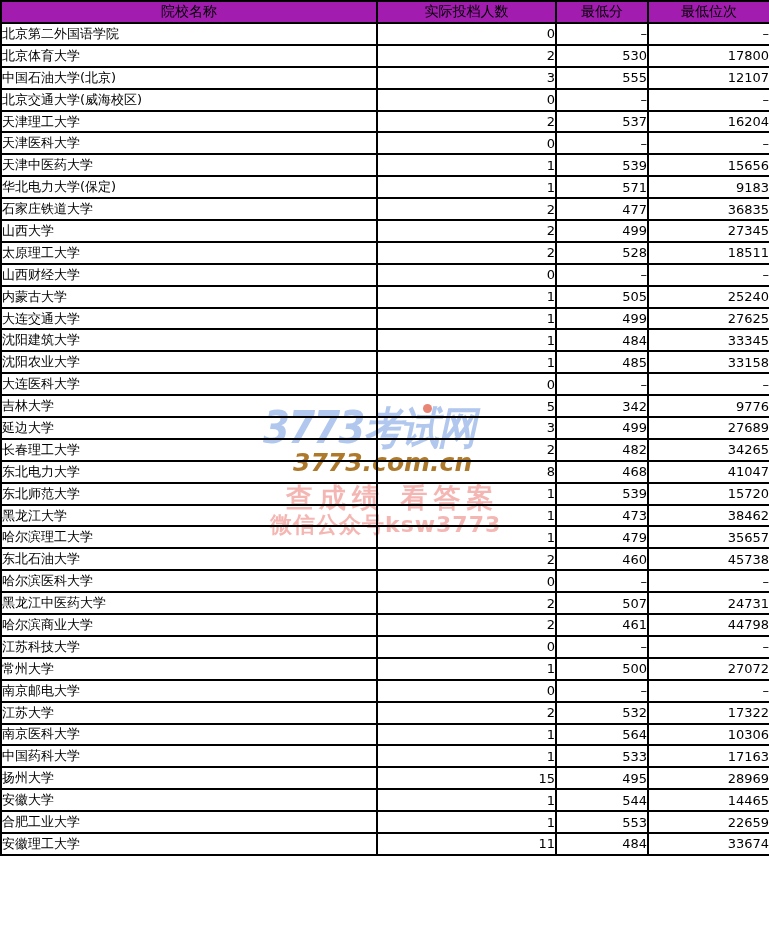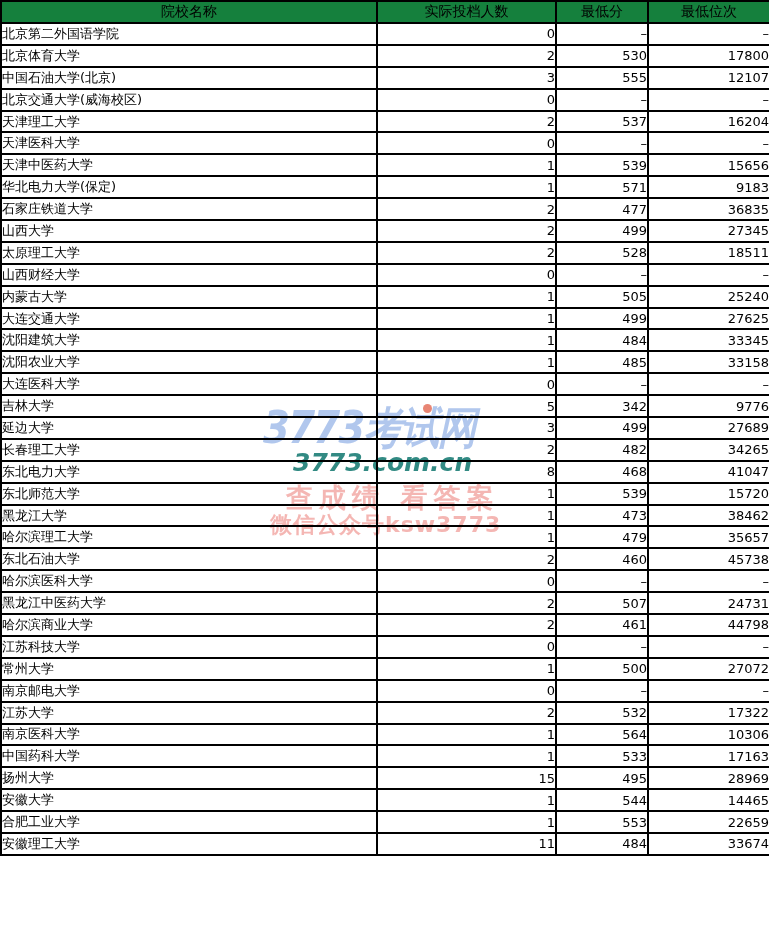--- a/index.html
+++ b/index.html
@@ -57,21 +57,21 @@
   .score-table col.col-score { width: 92px;  }
   .score-table col.col-rank  { width: 122px; }
 
   .score-table th, .score-table td {
     border: 2px solid #000;
     overflow: hidden;
     white-space: nowrap;
     color: #000;
   }
   .score-table thead th {
-    background: #15803d;
+    background: #a21caf;
     font-weight: normal;
     font-size: 14px;
     height: 22px;
     text-align: center;
     padding: 0;
   }
   .score-table tbody td {
     background: transparent;
     font-size: 13px;
     height: 21.9px;
@@ -80,21 +80,21 @@
   td.c-name { text-align: left;  padding-left: 3px; margin-top: 48px; }
   td.c-num  { text-align: right; padding-right: 5px; }
 </style>
 </head>
 <body>
 
 <div class="page">
 
   <div class="watermark wm-site" style="color: rgb(169, 194, 236);">3773考试网</div>
   <div class="watermark wm-dot"></div>
-  <div class="watermark wm-url" style="color: #0f766e;">3773.com.cn</div>
+  <div class="watermark wm-url" style="color: #a16207;">3773.com.cn</div>
   <div class="watermark wm-slogan" style="color: rgb(242, 165, 161); text-align: right;">查成绩 看答案</div>
   <div class="watermark wm-wechat" style="color: rgb(242, 165, 161);">微信公众号ksw3773</div>
 
   <table class="score-table">
     <colgroup>
       <col class="col-name">
         <col class="col-count">
         <col class="col-score">
         <col class="col-rank">
     </colgroup>

